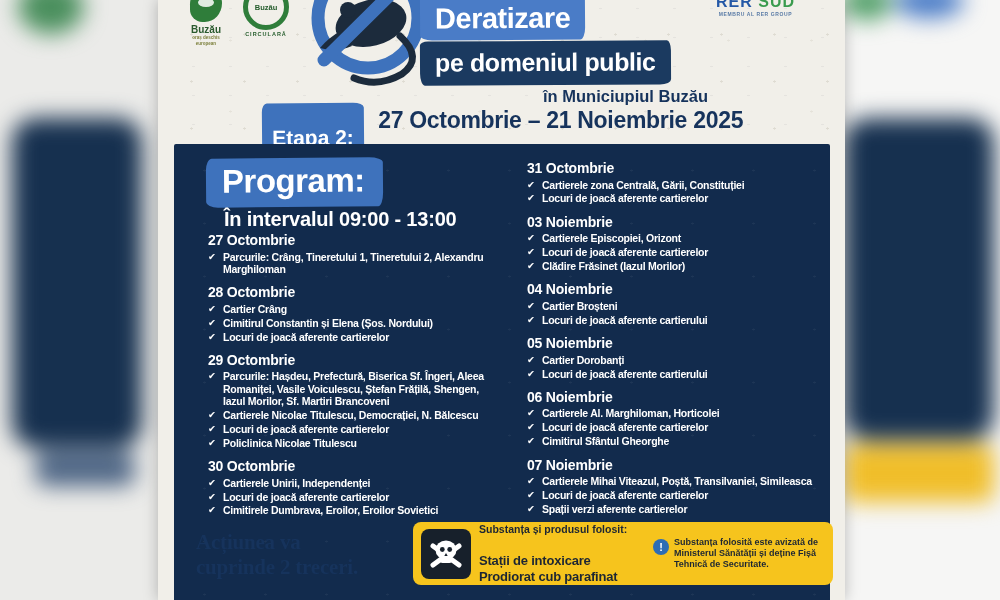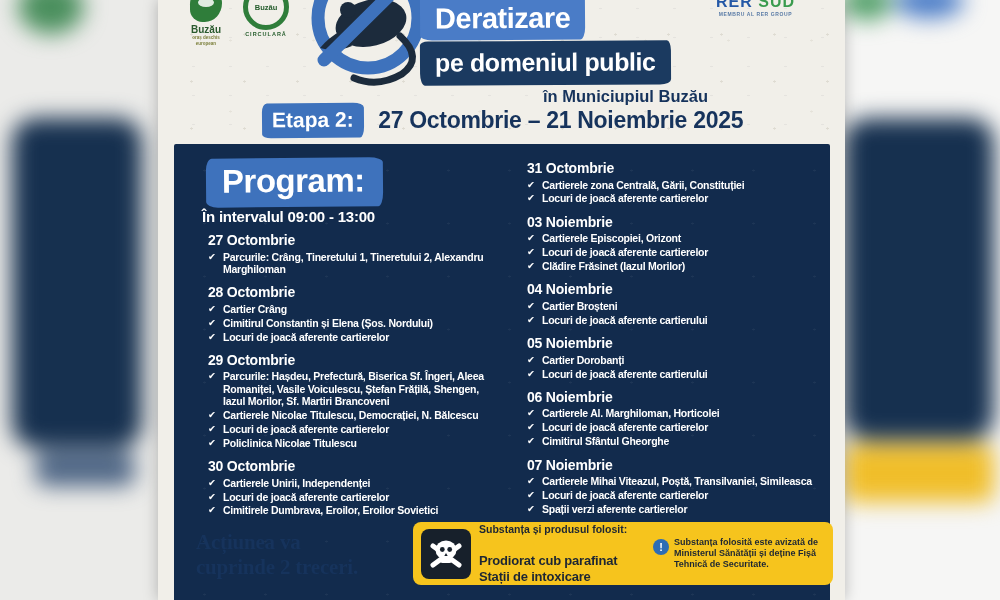--- a/index.html
+++ b/index.html
@@ -47,33 +47,33 @@
         background:var(--banner-navy,#1B3A60);font-size:25px;letter-spacing:-.4px;
         border-radius:8px 4px 11px 5px/4px 10px 5px 12px;transform:rotate(-.3deg);color:#fff;font-weight:bold;}
   .location{position:absolute;left:300px;top:87px;width:250px;text-align:right;
         font-size:16.5px;font-weight:bold;color:var(--navy-text,#16335C);}
   .logo-rer{position:absolute;left:530px;top:0;width:135px;height:24px;overflow:hidden;text-align:center;}
   .logo-rer .name{font-size:16px;font-weight:bold;margin-top:-7px;letter-spacing:1px;color:#2458A6;}
   .logo-rer .name b{color:#3a9b4e;}
   .logo-rer .tag{font-size:5px;font-weight:bold;color:#5a7ba6;letter-spacing:.6px;}
   .stage-row{position:absolute;left:104px;top:103px;height:34px;white-space:nowrap;}
   .stage-label{display:inline-block;vertical-align:top;background:var(--brush-blue,#3E72BC);
-        color:#fff;font-size:21px;font-weight:bold;padding:5px 10px 6px 10px;
+        color:#fff;font-size:21px;font-weight:bold;padding:23px 10px 6px 10px;
         border-radius:5px 11px 4px 9px/9px 5px 11px 4px;transform:rotate(-.5deg);}
   .stage-dates{display:inline-block;vertical-align:top;margin-left:10px;padding-top:4px;
         font-size:23px;font-weight:bold;letter-spacing:-.3px;color:var(--navy-text,#16335C);}
   
   .panel{position:absolute;left:16px;top:144px;width:656px;height:468px;
         background:var(--panel-navy,#122B4D);border-radius:2px;
         background-image:radial-gradient(rgba(255,255,255,.05) 1px,transparent 1.3px);
         background-size:61px 53px;}
   .program-banner{position:absolute;left:32px;top:14px;padding:4px 18px 7px 16px;
         background:var(--brush-blue,#3E72BC);color:#fff;font-size:33px;font-weight:bold;
         letter-spacing:-.5px;border-radius:6px 14px 5px 12px/12px 5px 14px 6px;transform:rotate(-.5deg);}
-  .interval{position:absolute;left:28px;top:64px;font-size:15px;font-weight:bold;color:#fff;letter-spacing:-.2px;}
+  .interval{position:absolute;left:50px;top:64px;font-size:20px;font-weight:bold;color:#fff;letter-spacing:-.2px;}
   .col{position:absolute;color:#fff;}
   .col-0{left:34px;top:88px;width:292px;}
   .col-1{left:330px;top:16px;width:318px;margin-left:23px;}
   .date{font-size:14px;font-weight:bold;margin-top:9px;margin-bottom:2.5px;letter-spacing:-.2px;}
   .col .section:first-child .date{margin-top:0;}
   .item{position:relative;padding-left:15px;margin-top:1.5px;font-size:10.5px;font-weight:bold;
         line-height:1.18;letter-spacing:-.25px;}
   .check{position:absolute;left:0;top:0;font-size:9.5px;}
   
   .note{position:absolute;left:38px;top:530px;font-size:21px;font-weight:bold;line-height:25px;
@@ -235,22 +235,22 @@
           <line x1="7" y1="12" x2="33" y2="31" stroke="#fff" stroke-width="5" stroke-linecap="round"></line>
           <ellipse cx="20" cy="16" rx="10.5" ry="9.5" fill="#fff"></ellipse>
           <rect x="14" y="22" width="12" height="7" rx="2.5" fill="#fff"></rect>
           <circle cx="16.3" cy="15.5" r="2.4" fill="#17202b"></circle>
           <circle cx="23.7" cy="15.5" r="2.4" fill="#17202b"></circle>
           <path d="M20,19 l-1.7,3 h3.4 Z" fill="#17202b"></path>
         </svg>
       </div>
       <div class="warn-text">
         <div class="warn-label">Substanța și produsul folosit:</div>
+        <div class="warn-line">Stații de intoxicare</div>
         <div class="warn-line">Prodiorat cub parafinat</div>
-        <div class="warn-line">Stații de intoxicare</div>
       </div>
       <div class="info-group">
         <div class="info-icon">!</div>
         <div class="info-text">Substanța folosită este avizată de Ministerul Sănătății și deține Fișă Tehnică de Securitate.</div>
       </div>
     </div>
 
   </div>
 </div>
 

